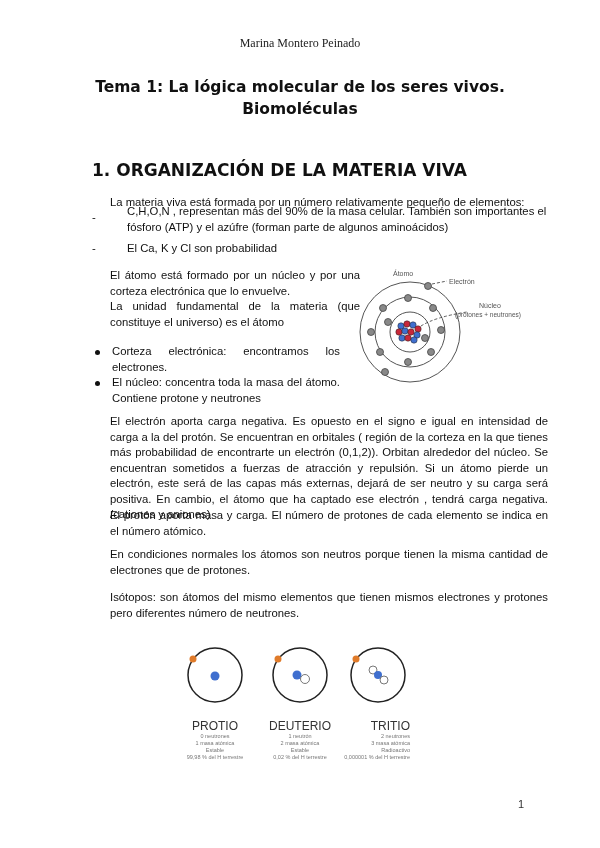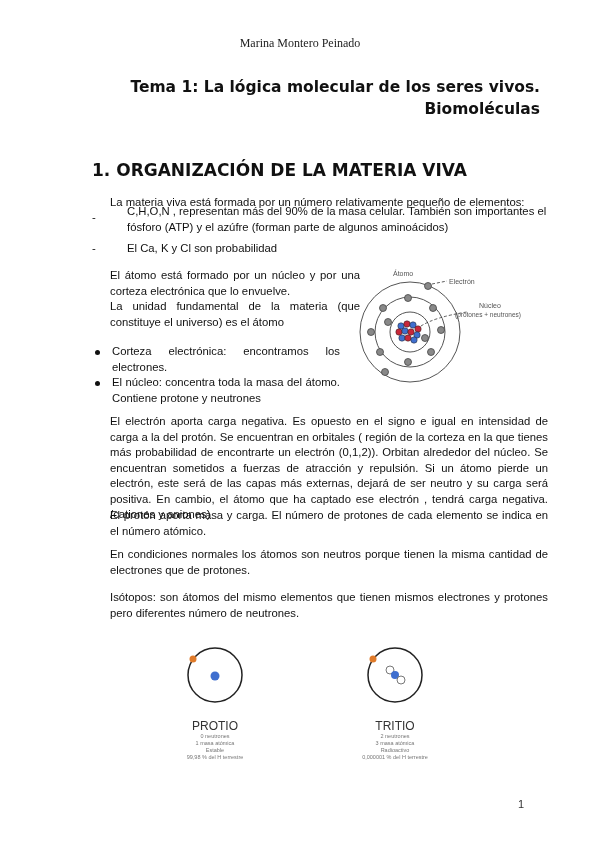--- a/index.html
+++ b/index.html
@@ -1,18 +1,18 @@
 <!DOCTYPE html>
 <html><head>
 <meta charset="utf-8">
 <style>
   html,body{margin:0;padding:0;background:#fff;}
   body{width:600px;height:848px;position:relative;overflow:hidden;font-family:"Liberation Sans",sans-serif;color:#111;}
   .header{position:absolute;top:36px;left:0;width:600px;text-align:center;font-family:"Liberation Serif",serif;font-size:12px;color:#222;}
-  .title{position:absolute;top:76px;left:60px;width:480px;text-align:right;font-family:"DejaVu Sans",sans-serif;font-weight:bold;font-size:15.5px;line-height:22px;}
+  .title{position:absolute;top:76px;left:60px;width:480px;text-align:center;font-family:"DejaVu Sans",sans-serif;font-weight:bold;font-size:15.5px;line-height:22px;}
   .h1{position:absolute;top:160px;left:92px;font-family:"DejaVu Sans",sans-serif;font-weight:bold;font-size:17px;}
   .p{position:absolute;font-size:11.3px;line-height:15.5px;margin-left:20px;}
   .just{text-align:justify;}
   .dash{position:absolute;font-size:11.3px;line-height:15.5px;}
   ul.bul{position:absolute;margin:0;padding:0;list-style:none;font-size:11.3px;line-height:15.5px;}
   ul.bul li{position:relative;padding-left:20px;}
   ul.bul li:before{content:"";position:absolute;left:3px;top:6px;width:5px;height:5px;border-radius:50%;background:#111;}
   .atom{position:absolute;left:355px;top:262px;width:180px;height:130px;}
   .isotopes{position:absolute;left:170px;top:645px;width:260px;height:110px;}
   .iso{position:absolute;top:0;width:80px;text-align:center;}
@@ -108,21 +108,34 @@
       <circle cx="32" cy="30" r="27" fill="none" stroke="#222" stroke-width="1.5"></circle>
       <circle cx="10" cy="14" r="3.5" fill="#e07b2a"></circle>
       <circle cx="32" cy="31" r="4.5" fill="#3f6fcf"></circle>
     </svg>
     <div class="name">PROTIO</div>
     <div class="cap">0 neutrones</div>
     <div class="cap">1 masa atómica</div>
     <div class="cap">Estable</div>
     <div class="cap">99,98 % del H terrestre</div>
   </div>
-  <div class="iso" style="left:185px;">
+  <div class="iso" style="left:90px;">
+    <svg width="64" height="60" viewBox="0 0 64 60">
+      <circle cx="32" cy="30" r="27" fill="none" stroke="#222" stroke-width="1.5"></circle>
+      <circle cx="10" cy="14" r="3.5" fill="#e07b2a"></circle>
+      <circle cx="29" cy="30" r="4.5" fill="#3f6fcf"></circle>
+      <circle cx="37" cy="34" r="4.5" fill="#fff" stroke="#555" stroke-width="0.8"></circle>
+    </svg>
+    <div class="name">DEUTERIO</div>
+    <div class="cap">1 neutrón</div>
+    <div class="cap">2 masa atómica</div>
+    <div class="cap">Estable</div>
+    <div class="cap">0,02 % del H terrestre</div>
+  </div>
+  <div class="iso" style="left:160px;text-align:right;">
     <svg width="64" height="60" viewBox="0 0 64 60">
       <circle cx="32" cy="30" r="27" fill="none" stroke="#222" stroke-width="1.5"></circle>
       <circle cx="10" cy="14" r="3.5" fill="#e07b2a"></circle>
       <circle cx="27" cy="25" r="4" fill="#fff" stroke="#555" stroke-width="0.8"></circle>
       <circle cx="32" cy="30" r="4" fill="#3f6fcf"></circle>
       <circle cx="38" cy="35" r="4" fill="#fff" stroke="#555" stroke-width="0.8"></circle>
     </svg>
     <div class="name">TRITIO</div>
     <div class="cap">2 neutrones</div>
     <div class="cap">3 masa atómica</div>

